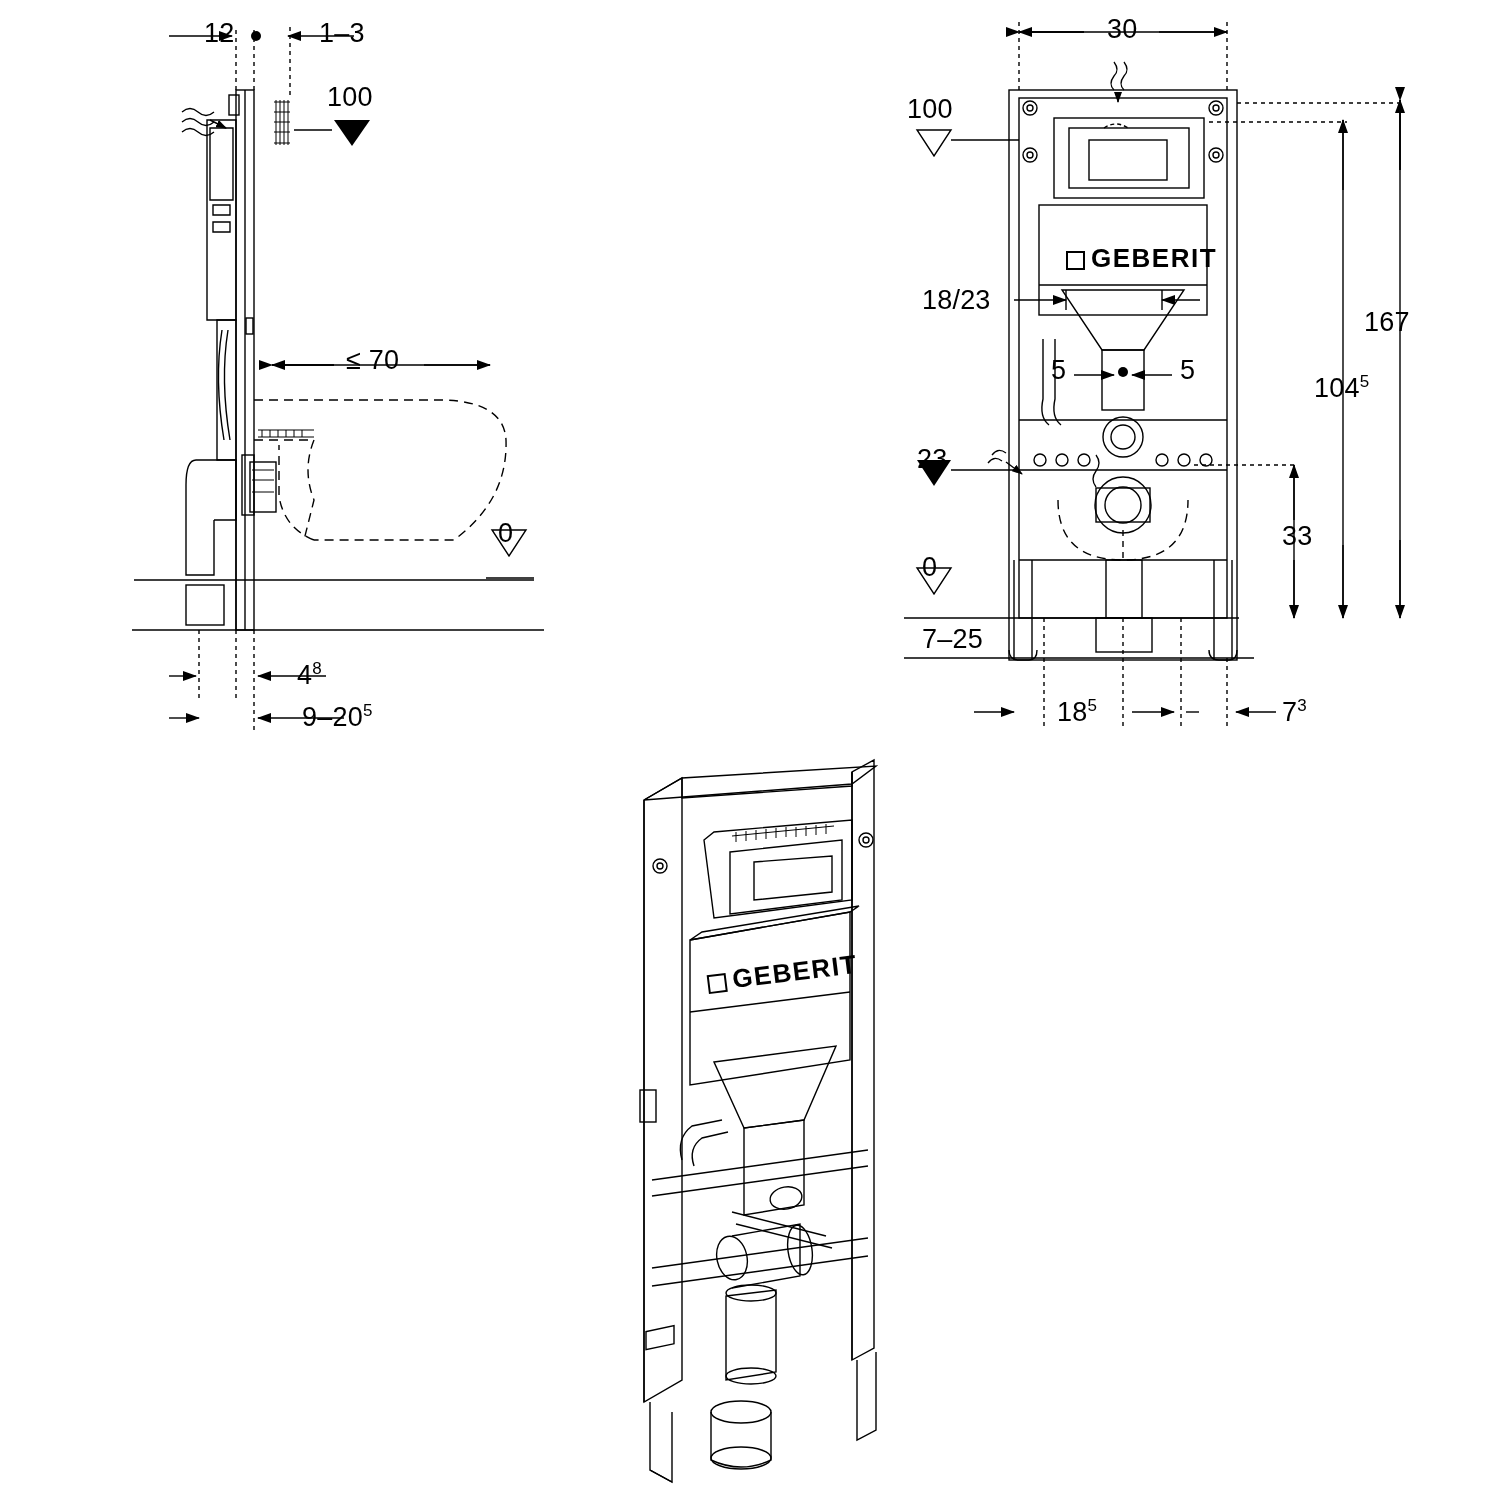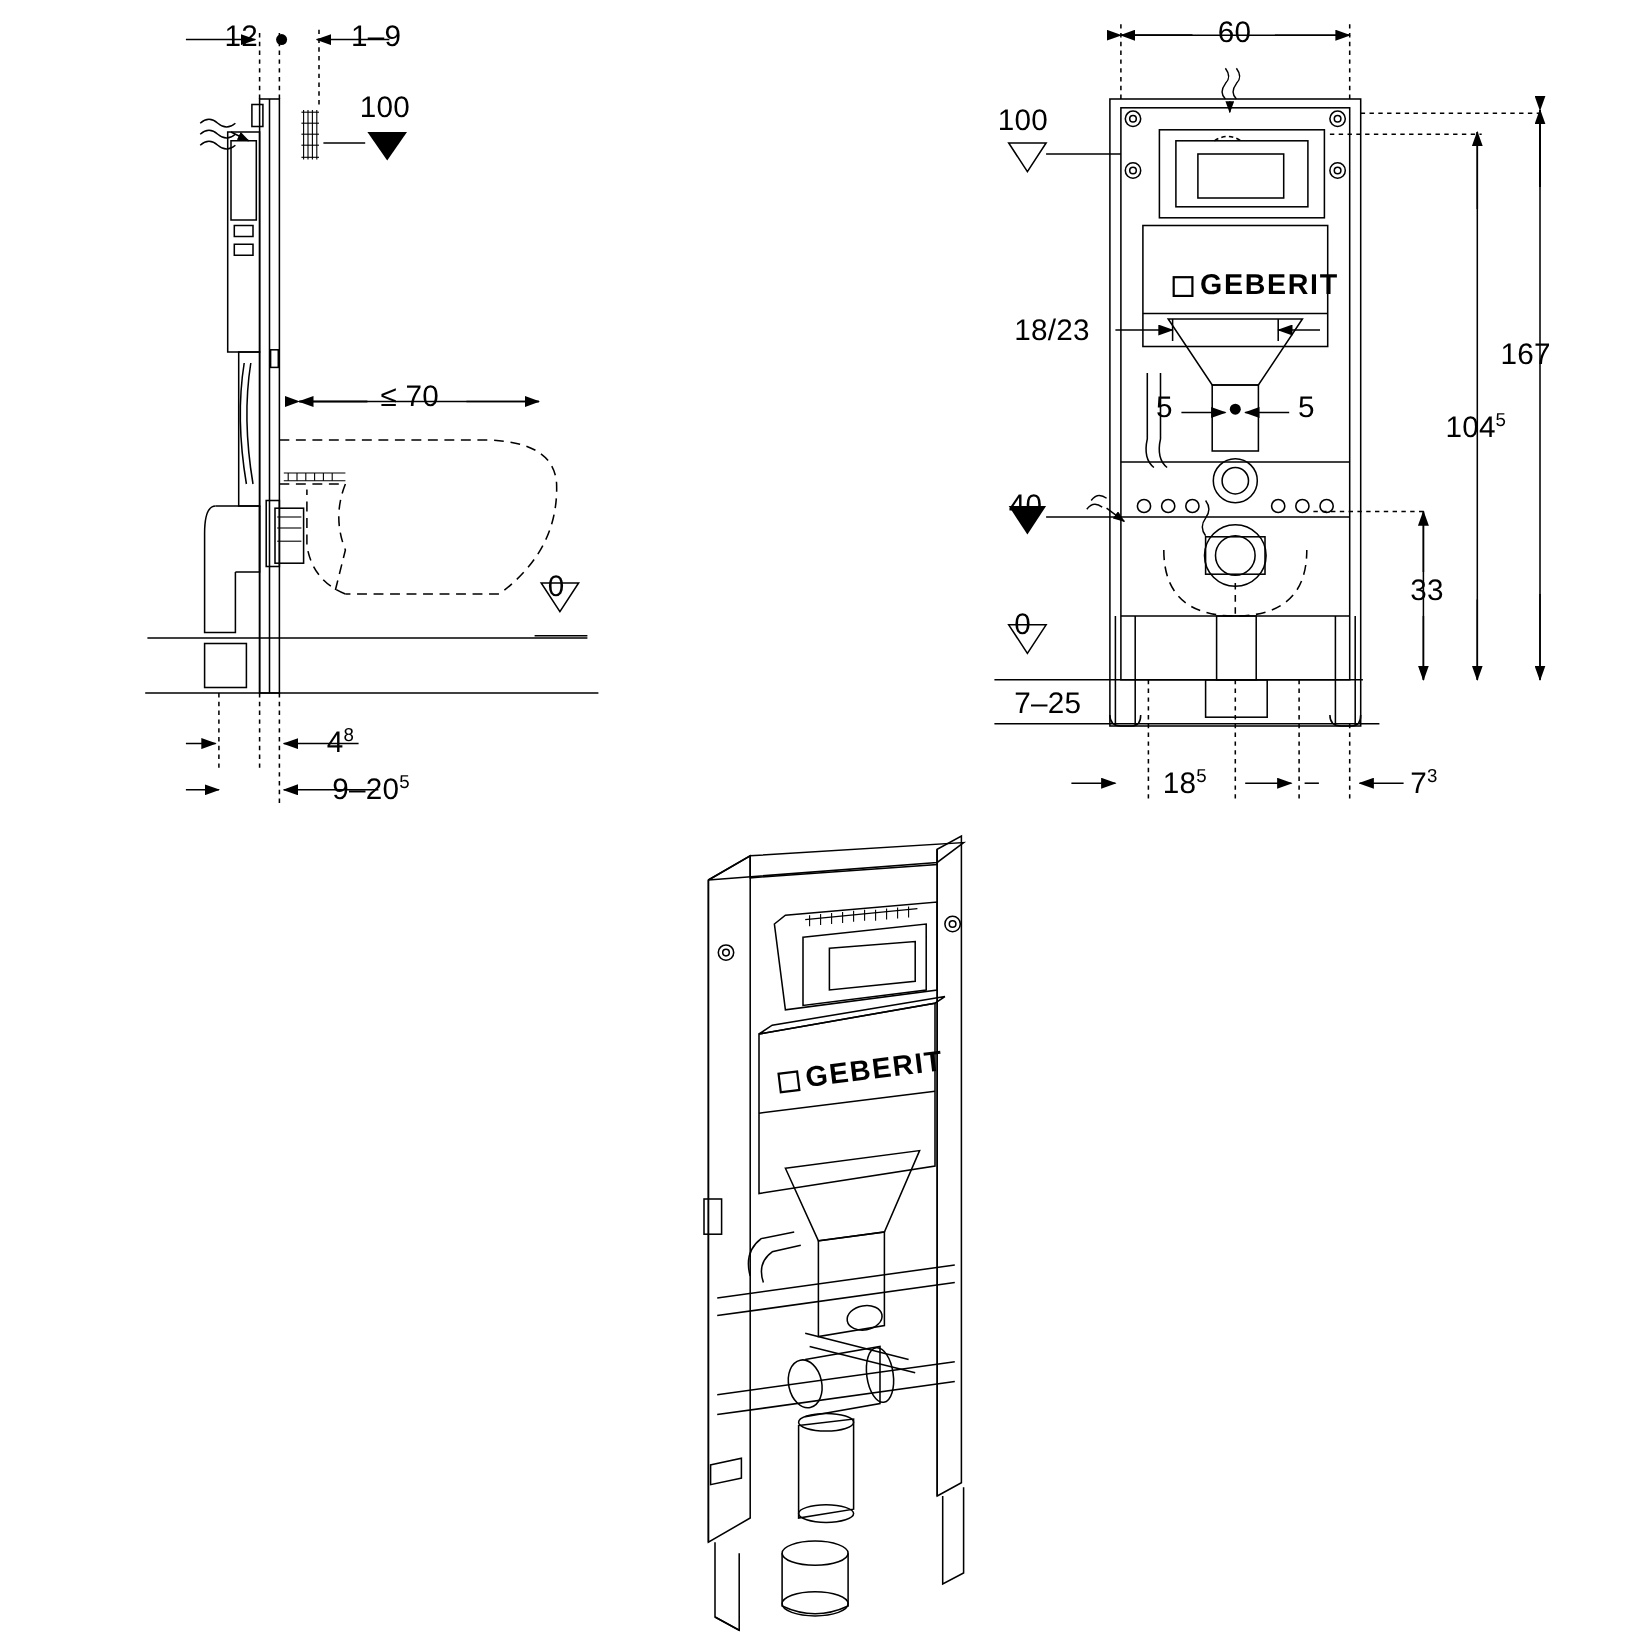--- a/index.html
+++ b/index.html
@@ -294,35 +294,35 @@
 
   <rect x="626" y="1090" width="16" height="32"></rect>
   <circle cx="646" cy="866" r="7"></circle>
         <circle cx="646" cy="866" r="3"></circle>
   <circle cx="852" cy="840" r="7"></circle>
         <circle cx="852" cy="840" r="3"></circle>
   </g>
 </svg>
 
 <div class="dim" style="left:190px;top:18px;">12</div>
-<div class="dim" style="left:305px;top:18px;">1–9</div>
+<div class="dim" style="left:305px;top:18px;">1–3</div>
 <div class="dim" style="left:313px;top:82px;">100</div>
 <div class="dim" style="left:332px;top:345px;">≤ 70</div>
 <div class="dim" style="left:484px;top:518px;">0</div>
 <div class="dim" style="left:283px;top:659px;"><span>4</span><sup>8</sup></div>
 <div class="dim" style="left:288px;top:701px;"><span>9–20</span><sup>5</sup></div>
 
-<div class="dim" style="left:1093px;top:14px;">60</div>
+<div class="dim" style="left:1093px;top:14px;">30</div>
 <div class="dim" style="left:893px;top:94px;">100</div>
 <div class="dim" style="left:908px;top:285px;">18/23</div>
 <div class="dim" style="left:1037px;top:355px;">5</div>
 <div class="dim" style="left:1166px;top:355px;">5</div>
 <div class="dim" style="left:1350px;top:307px;">167</div>
 <div class="dim" style="left:1300px;top:372px;text-align:center;"><span>104</span><sup>5</sup></div>
-<div class="dim" style="left:903px;top:444px;">40</div>
+<div class="dim" style="left:903px;top:444px;">23</div>
 <div class="dim" style="left:1268px;top:521px;text-align:right;">33</div>
 <div class="dim" style="left:908px;top:552px;">0</div>
 <div class="dim" style="left:908px;top:624px;">7–25</div>
 <div class="dim" style="left:1043px;top:696px;"><span>18</span><sup>5</sup></div>
 <div class="dim" style="left:1268px;top:696px;"><span>7</span><sup>3</sup></div>
 
 <div class="brand" style="left:1052px;top:243px;font-size:26px;">
   <span style="display:inline-block;width:15px;height:15px;border:2px solid #000;vertical-align:middle;margin-right:6px;"></span><span>GEBERIT</span>
 </div>
 <div class="brand" style="left:693px;top:958px;font-size:26px;transform:rotate(-7deg);">

